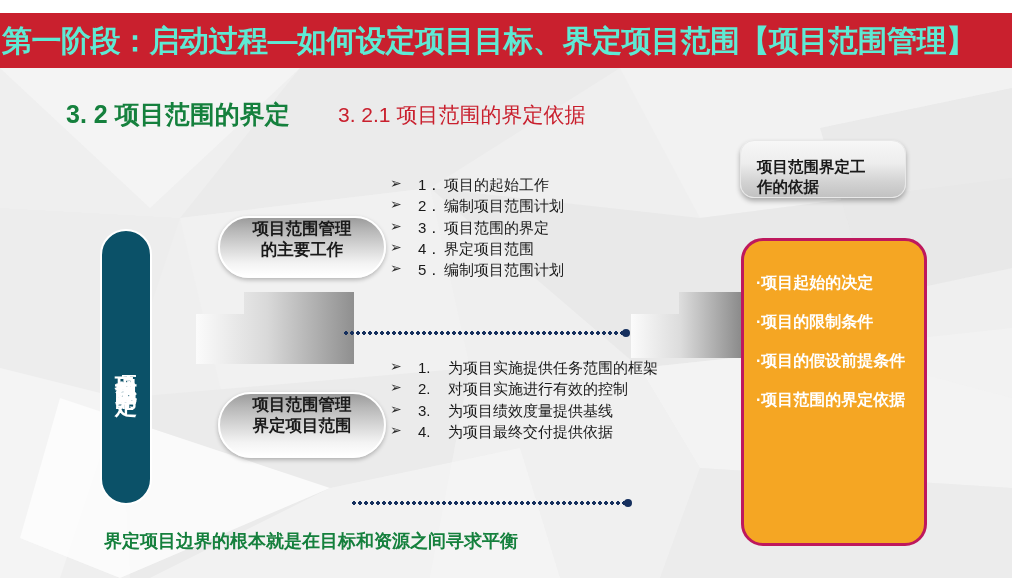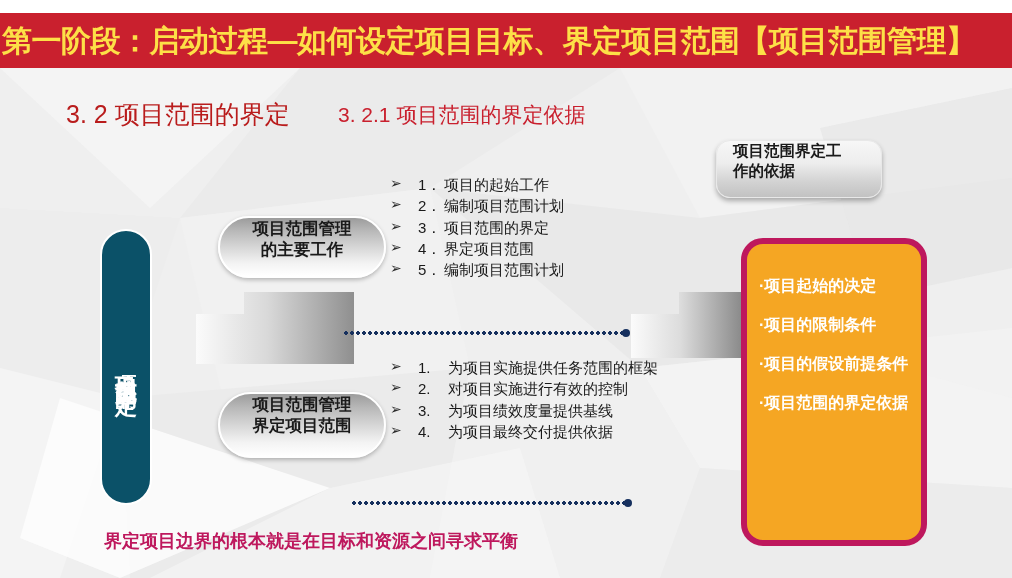--- a/index.html
+++ b/index.html
@@ -23,33 +23,33 @@
   }
   #bg svg { position: absolute; left:0; top:0; }
 
   
   #header-bar {
     position: absolute; left: 0; top: 13px; width: 1012px; height: 55px;
     background: #c9202e;
     display: flex; align-items: center;
   }
   #header-title {
-    color: #fde047;
+    color: #5eead4;
     font-size: 30px;
     font-weight: bold;
     letter-spacing: -0.5px;
     white-space: nowrap;
     padding-left: 2px;
     line-height: 55px;
   }
 
   
   #sec-title {
     position: absolute; left: 66px; top: 98px;
-    color: #b91c1c; font-size: 25px; font-weight: normal;
+    color: #15803d; font-size: 25px; font-weight: bold;
     white-space: nowrap;
   }
   #sec-subtitle {
     position: absolute; left: 338px; top: 101px;
     color: #c9202e; font-size: 21px; font-weight: normal;
     white-space: nowrap;
   }
 
   
   #vbar {
@@ -84,36 +84,36 @@
     color: #1a1a1a;
     font-size: 16.5px;
     font-weight: bold;
     line-height: 1.28;
   }
   #pill-1 { left: 218px; top: 216px; width: 168px; height: 62px; }
   #pill-2 { left: 218px; top: 392px; width: 168px; height: 66px; }
 
   
   #pill-top-right {
-    position: absolute; left: 716px; top: 140px; width: 166px; height: 58px;
+    position: absolute; left: 740px; top: 140px; width: 166px; height: 58px;
     border-radius: 14px;
     border: 1.5px solid #e8e8e8;
     background: linear-gradient(to bottom, #f7f7f7 0%, #ededed 40%, #d3d3d3 72%, #c2c2c2 100%);
     box-shadow: 0 3px 5px rgba(0,0,0,0.3);
-    display: flex; align-items: flex-start;
+    display: flex; align-items: flex-end;
     padding-left: 16px;
   }
   #pill-top-right .pill-text { text-align: left; font-size: 15.5px; }
 
   
   #orange-panel {
     position: absolute; left: 741px; top: 238px; width: 186px; height: 308px;
     background: #f5a623;
     border-radius: 22px;
-    border: 6px solid #be185d;
+    border: 3px solid #be185d;
     padding: 34px 0 0 12px;
   }
   .orange-item {
     color: #ffffff; font-size: 16px; font-weight: bold;
     line-height: 1; margin-bottom: 23px;
     white-space: nowrap;
   }
 
   
   .bullets { position: absolute; }
@@ -146,21 +146,21 @@
     position: absolute; right: -4px; top: -2px;
     width: 8px; height: 8px; border-radius: 50%;
     background: #16305e;
   }
   #dotline-1 { left: 343px; top: 331px; width: 283px; }
   #dotline-2 { left: 351px; top: 501px; width: 277px; }
 
   
   #bottom-note {
     position: absolute; left: 104px; top: 529px;
-    color: #be185d; font-size: 18px; font-weight: bold;
+    color: #15803d; font-size: 18px; font-weight: bold;
     white-space: nowrap;
   }
 </style>
 </head>
 <body>
 
 <div id="slide">
 
   <div id="bg">
     <svg width="1012" height="510" viewBox="0 0 1012 510">

